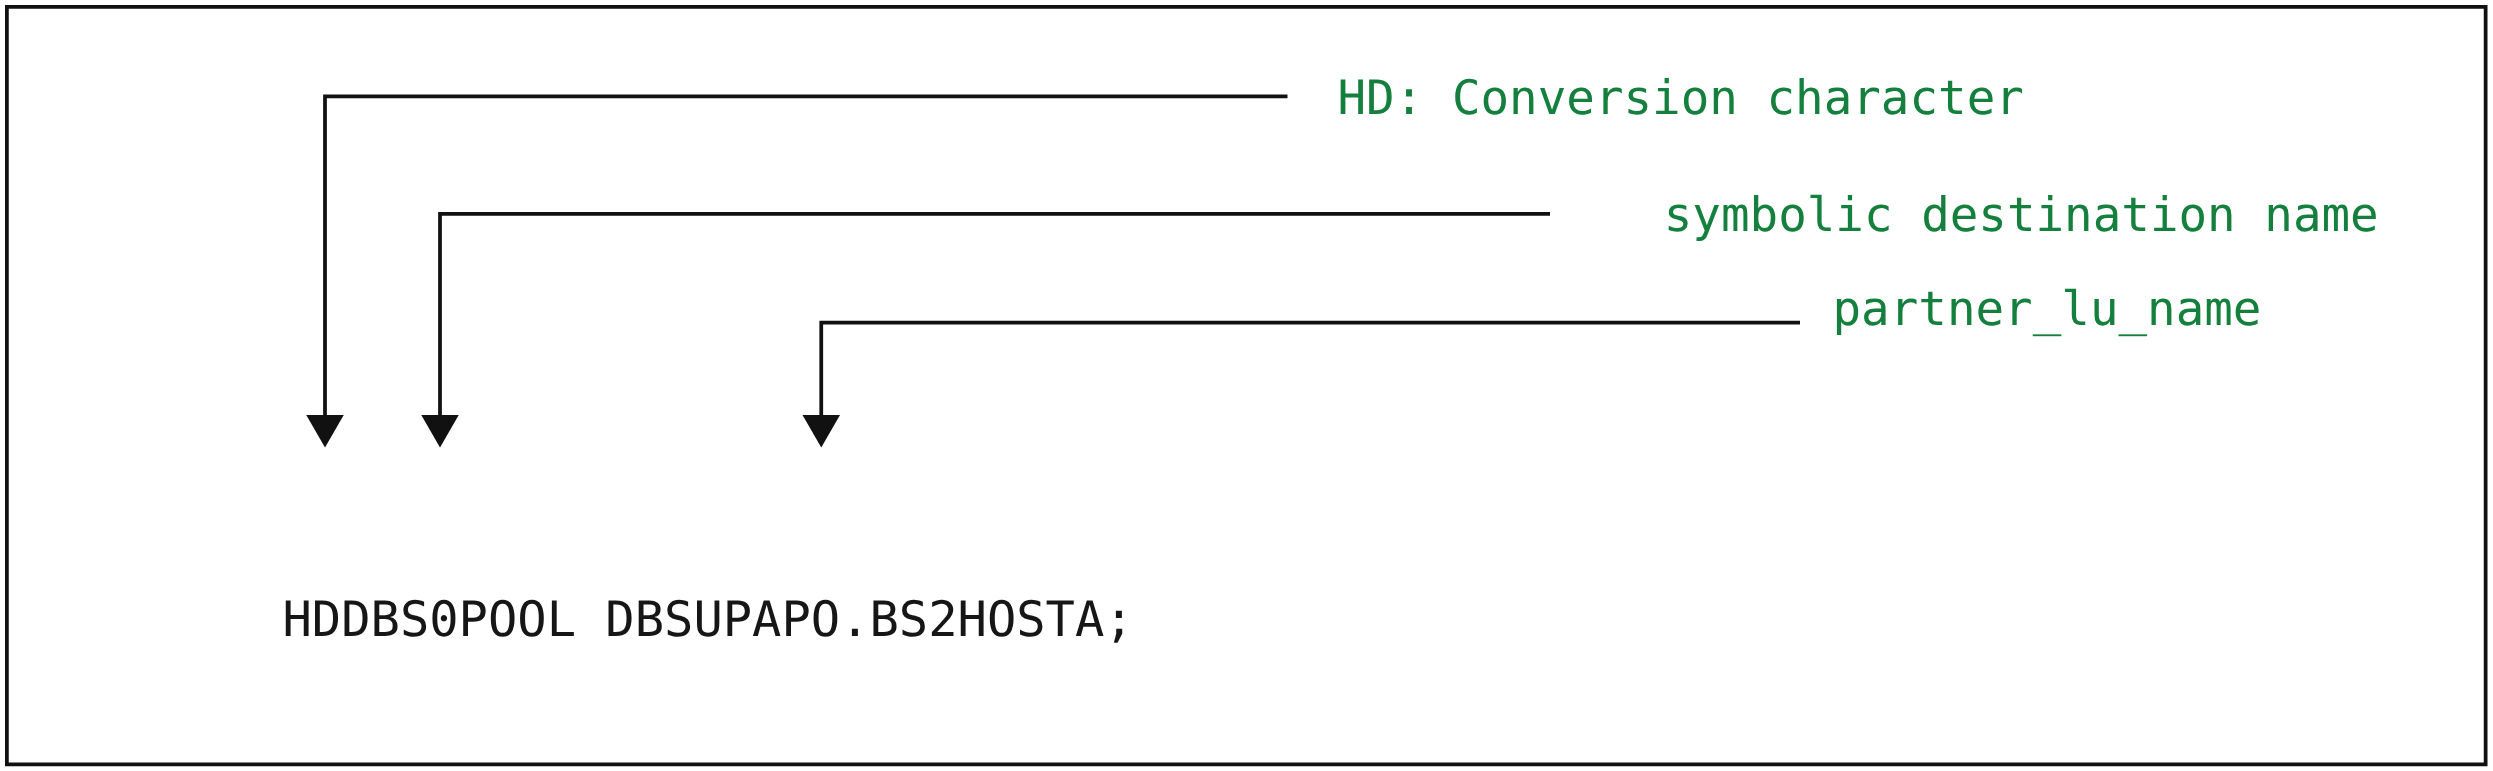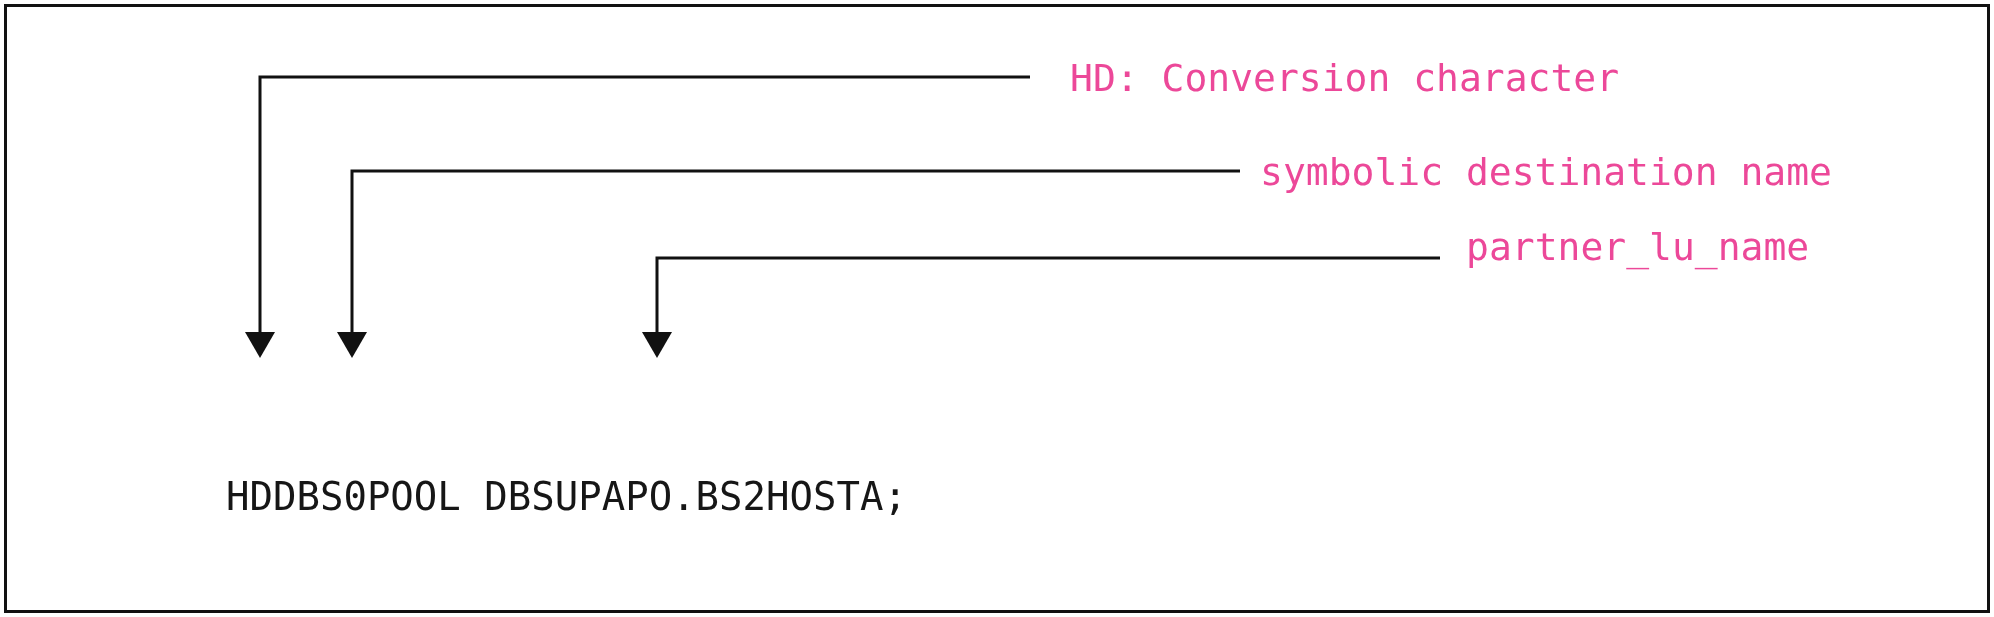--- a/index.html
+++ b/index.html
@@ -30,24 +30,24 @@
     left: 0;
     top: 0;
     width: 1994px;
     height: 617px;
   }
   .callout-label {
     position: absolute;
     font-size: 38px;
     line-height: 38px;
     white-space: pre;
-    color: #ec4899;
+    color: #15803d;
   }
   .label-1 { left: 1070px; top: 59px; }
-  .label-2 { left: 1260px; top: 153px; }
+  .label-2 { left: 1331px; top: 153px; }
   .label-3 { left: 1466px; top: 228px; }
   .code-block {
     position: absolute;
     left: 226px;
     top: 367px;
     font-size: 39px;
     line-height: 52px;
     white-space: pre;
     color: #161616;
   }

